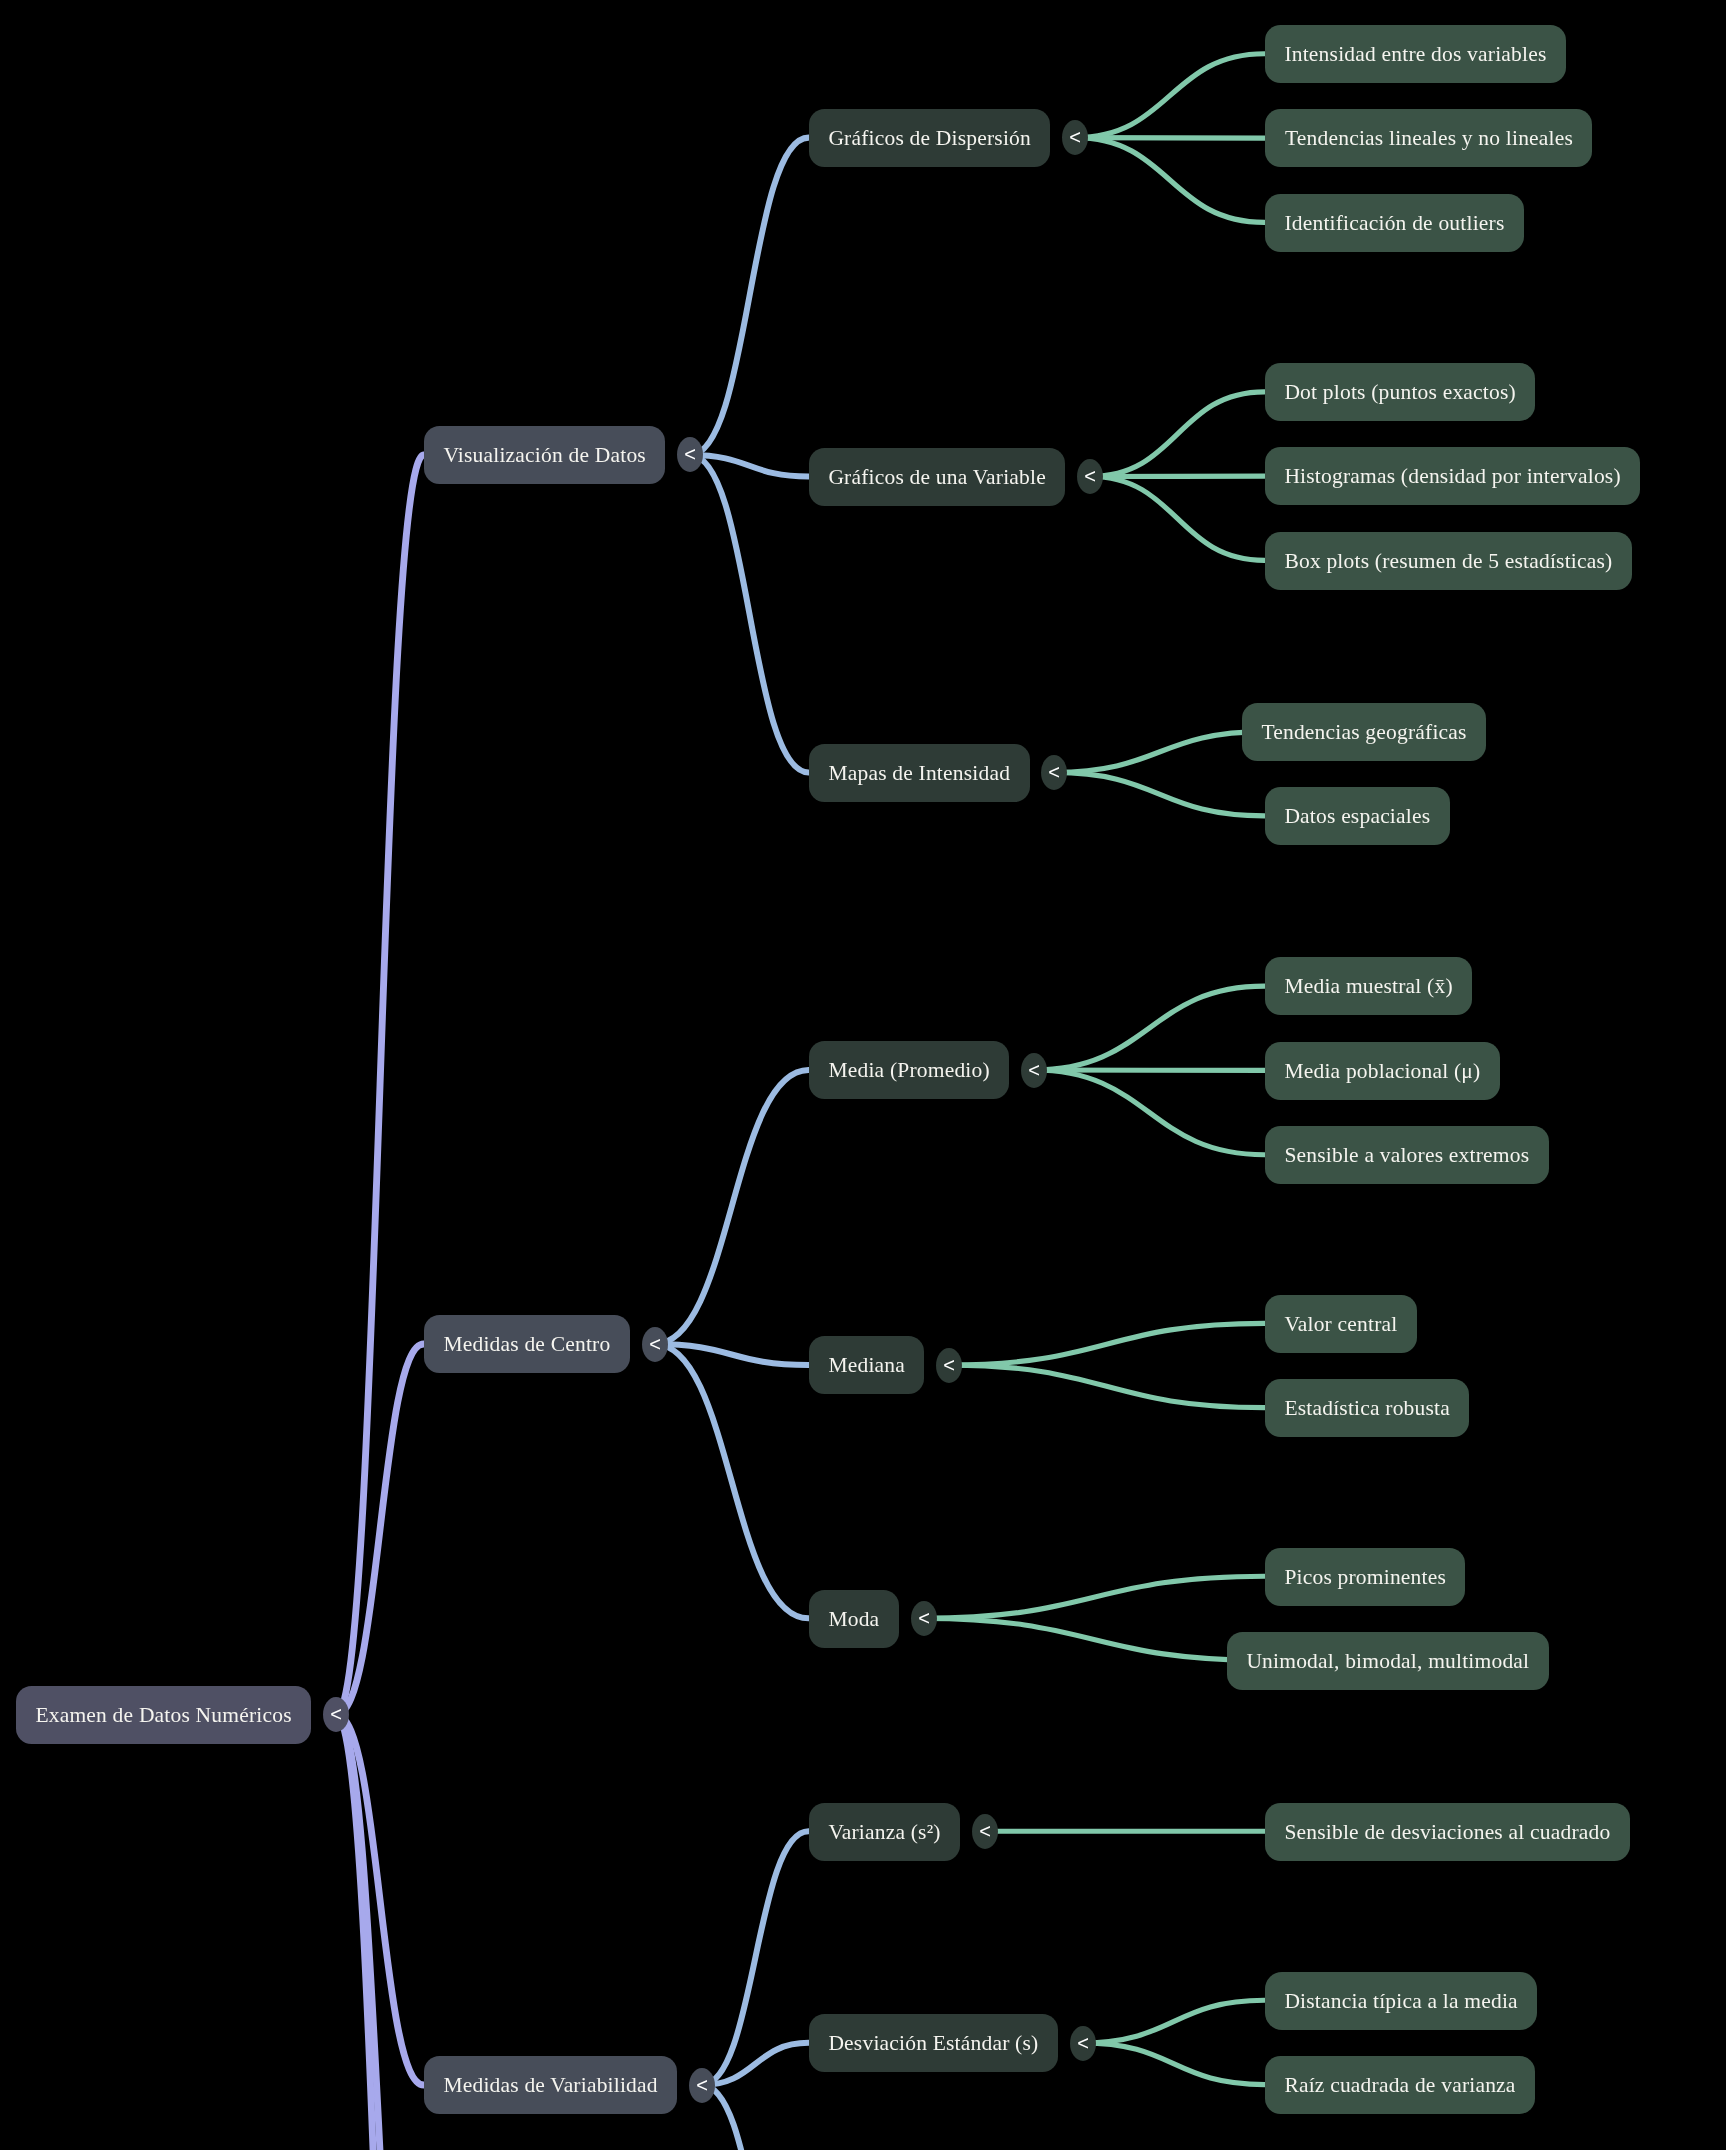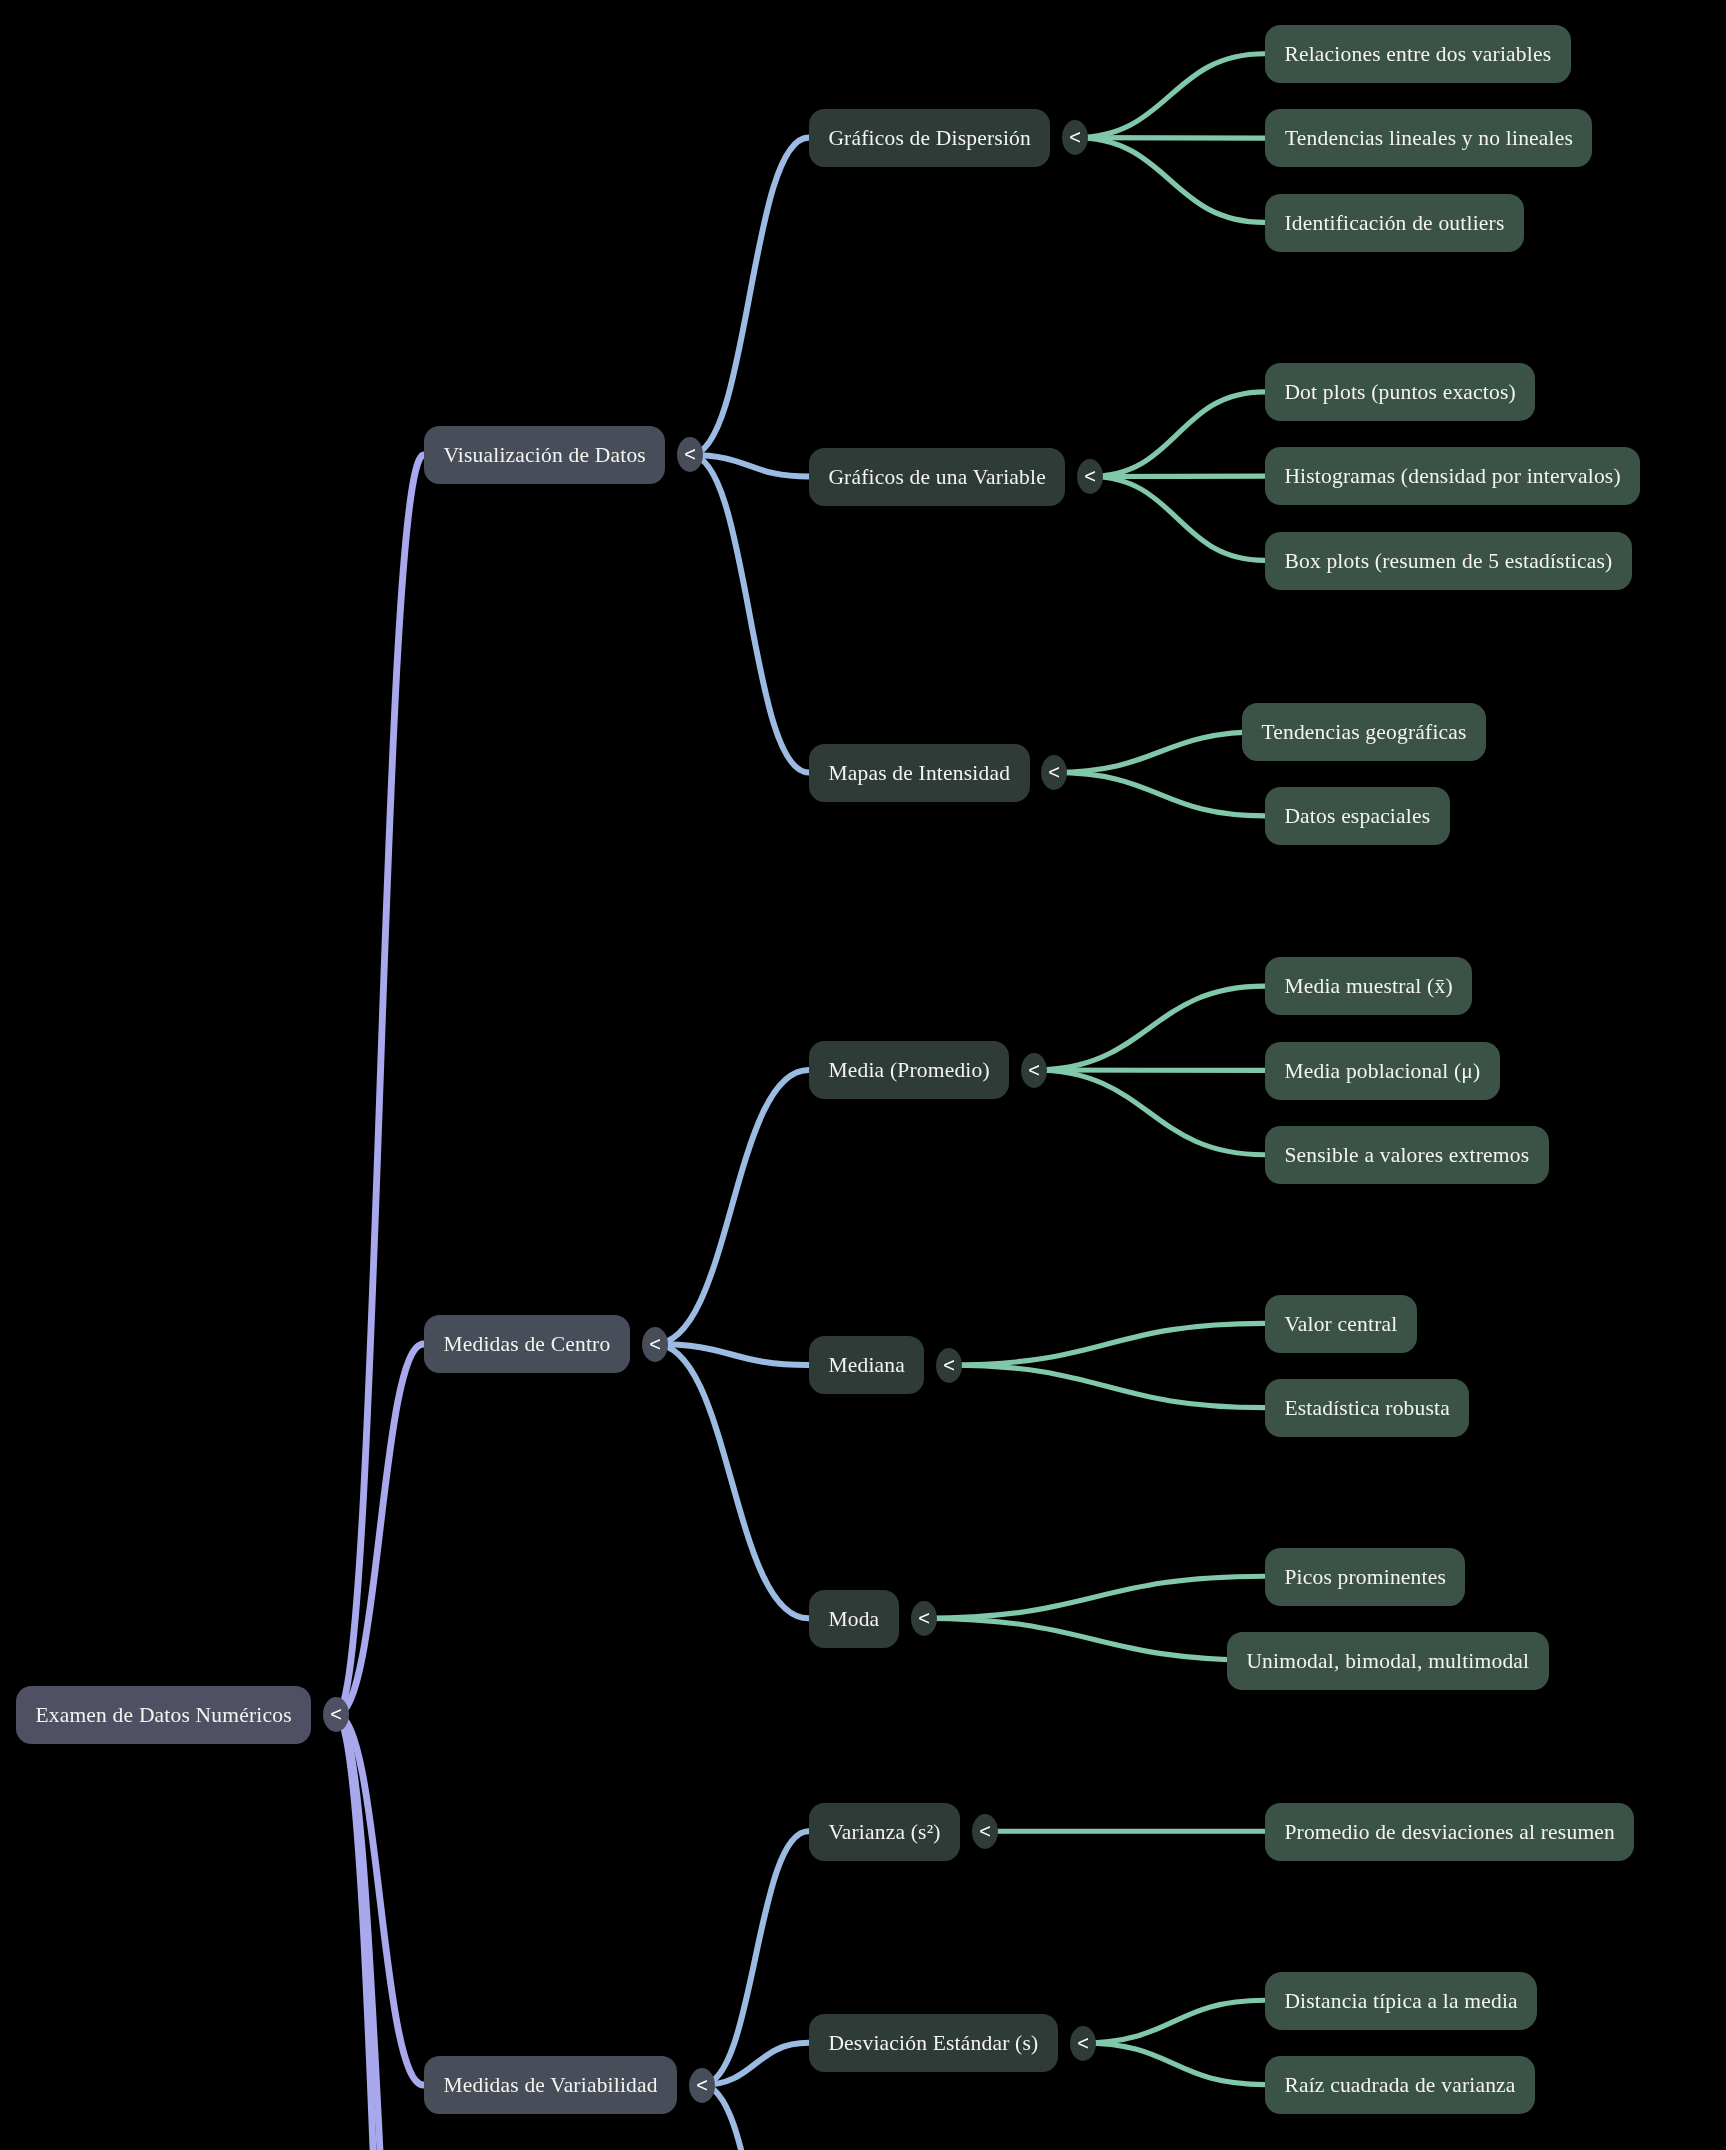--- a/index.html
+++ b/index.html
@@ -73,21 +73,21 @@
     <div class="node depth0" style="left: 16px; top: 1686px;">
       <span class="label">Examen de Datos Numéricos</span>
     </div>
     <div class="node depth1" style="left: 424px; top: 426px;">
       <span class="label">Visualización de Datos</span>
     </div>
     <div class="node depth2" style="left: 809px; top: 109px;">
       <span class="label">Gráficos de Dispersión</span>
     </div>
     <div class="node depth3" style="left: 1265px; top: 25px;">
-      <span class="label">Relaciones entre dos variables</span>
+      <span class="label">Intensidad entre dos variables</span>
     </div>
     <div class="node depth3" style="left: 1265px; top: 109px; padding-left: 20px;">
       <span class="label">Tendencias lineales y no lineales</span>
     </div>
     <div class="node depth3" style="left: 1265px; top: 194px;">
       <span class="label">Identificación de outliers</span>
     </div>
     <div class="toggle depth2" style="left: 1062px; top: 120px;">
       <span class="glyph">&lt;</span>
     </div>
@@ -166,21 +166,21 @@
     <div class="toggle depth1" style="left: 642px; top: 1327px;">
       <span class="glyph">&lt;</span>
     </div>
     <div class="node depth1" style="left: 424px; top: 2056px;">
       <span class="label">Medidas de Variabilidad</span>
     </div>
     <div class="node depth2" style="left: 809px; top: 1803px;">
       <span class="label">Varianza (s²)</span>
     </div>
     <div class="node depth3" style="left: 1265px; top: 1803px;">
-      <span class="label">Promedio de desviaciones al resumen</span>
+      <span class="label">Sensible de desviaciones al cuadrado</span>
     </div>
     <div class="toggle depth2" style="left: 972px; top: 1814px;">
       <span class="glyph">&lt;</span>
     </div>
     <div class="node depth2" style="left: 809px; top: 2014px;">
       <span class="label">Desviación Estándar (s)</span>
     </div>
     <div class="node depth3" style="left: 1265px; top: 1972px; border-radius: 17px;">
       <span class="label">Distancia típica a la media</span>
     </div>

